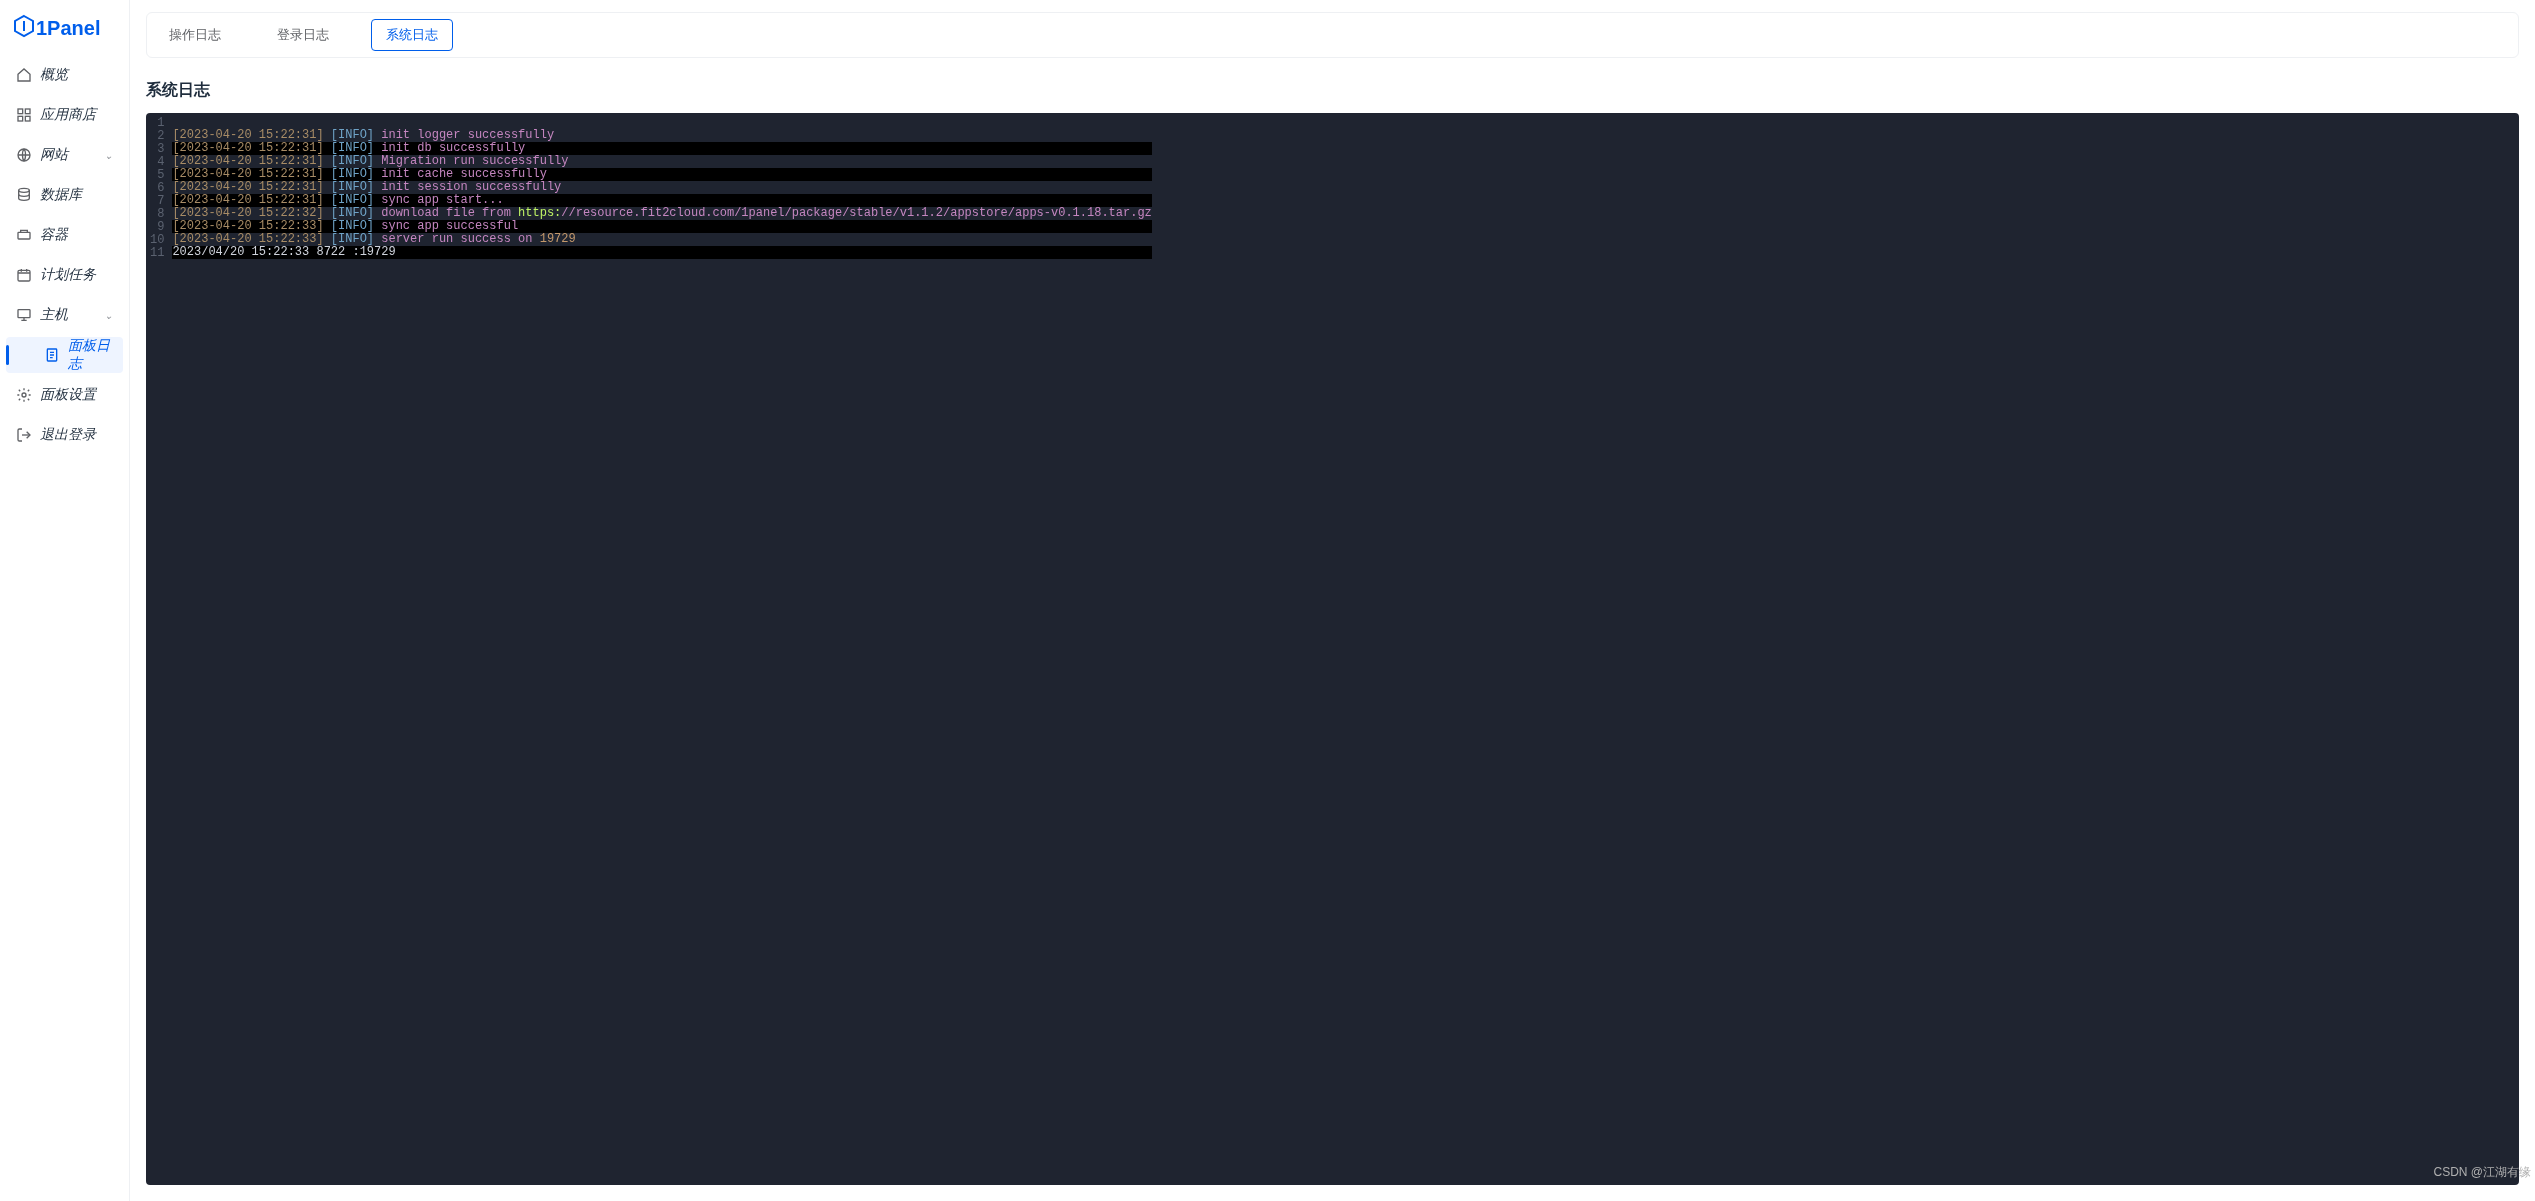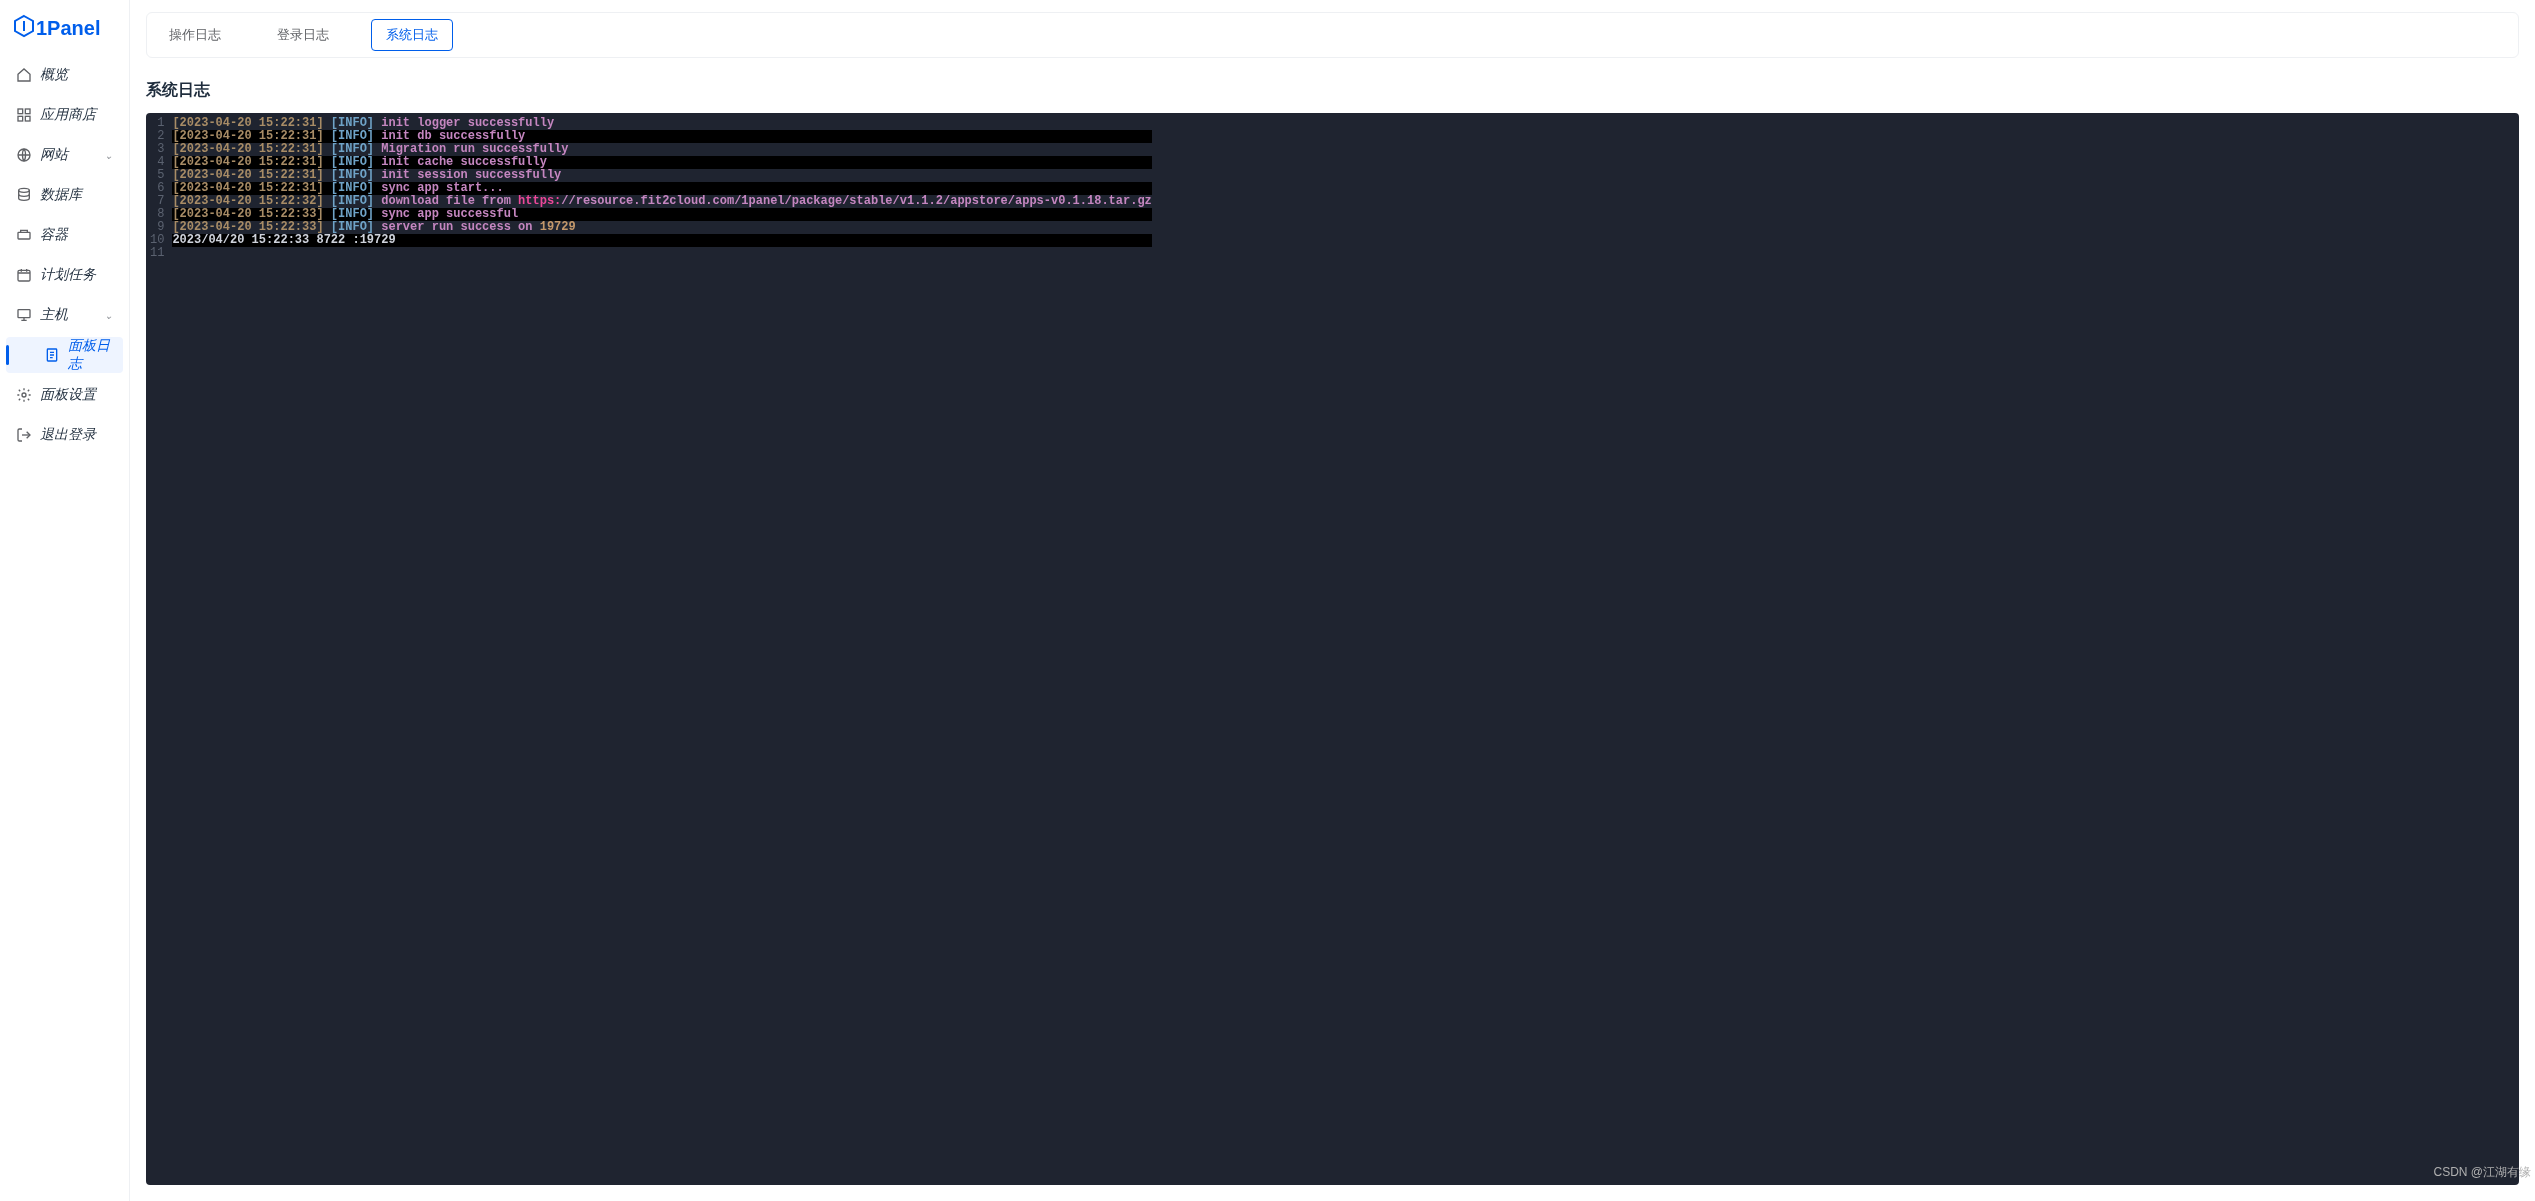--- a/index.html
+++ b/index.html
@@ -107,25 +107,25 @@
     flex:1;
     background: #1f2430;
     color: #cfd3dc;
     font-family: Consolas, "Courier New", monospace;
     font-size: 12px;
     border-radius: 4px;
     display:flex;
     overflow:hidden;
   }
   .gutter  { text-align:right; color:#5b6270; user-select:none; padding:4px 8px 4px 4px; line-height:13px;}
-  .lines   { padding:4px 4px 4px 0; line-height:13px; white-space:pre;font-weight:bold; }
+  .lines   { padding:16px 4px 4px 0; line-height:13px; white-space:pre; }
   .lines .stamp { color:#a88c66; }
   .lines .lvl   { color:#6fa3c7; }
   .lines .info  { color:#c586c0; }
-  .lines .url   { color:#ec4899; }
+  .lines .url   { color:#bef264; }
   .lines .num   { color:#c3986b; }
   .lines .row.alt{ background:#000000; }
   .row{display:block;}
 
   .watermark{
     position:fixed; right:4px; bottom:20px;
     font-size:12px; color:#b0b0b0;
   }
 </style>
 </head>

